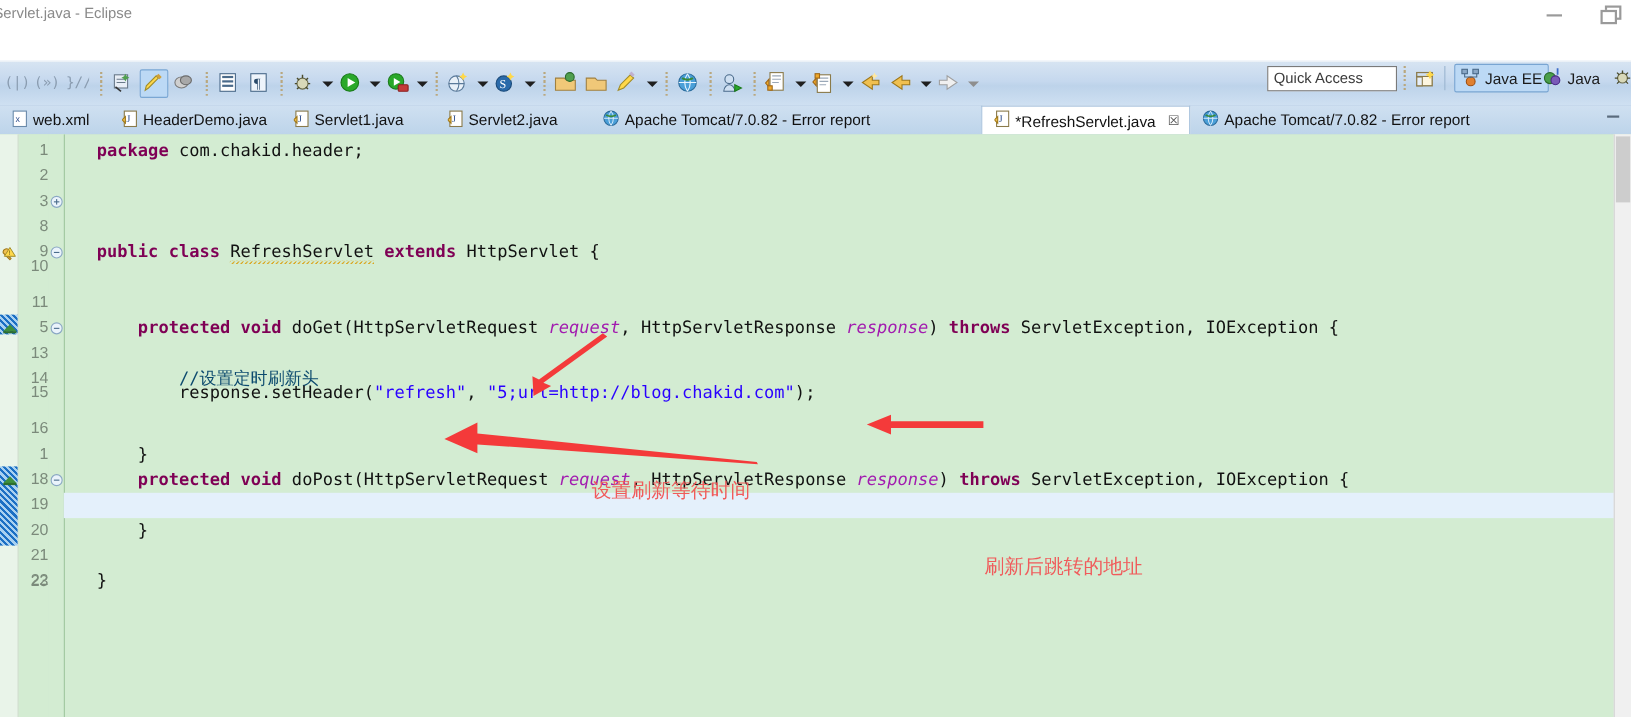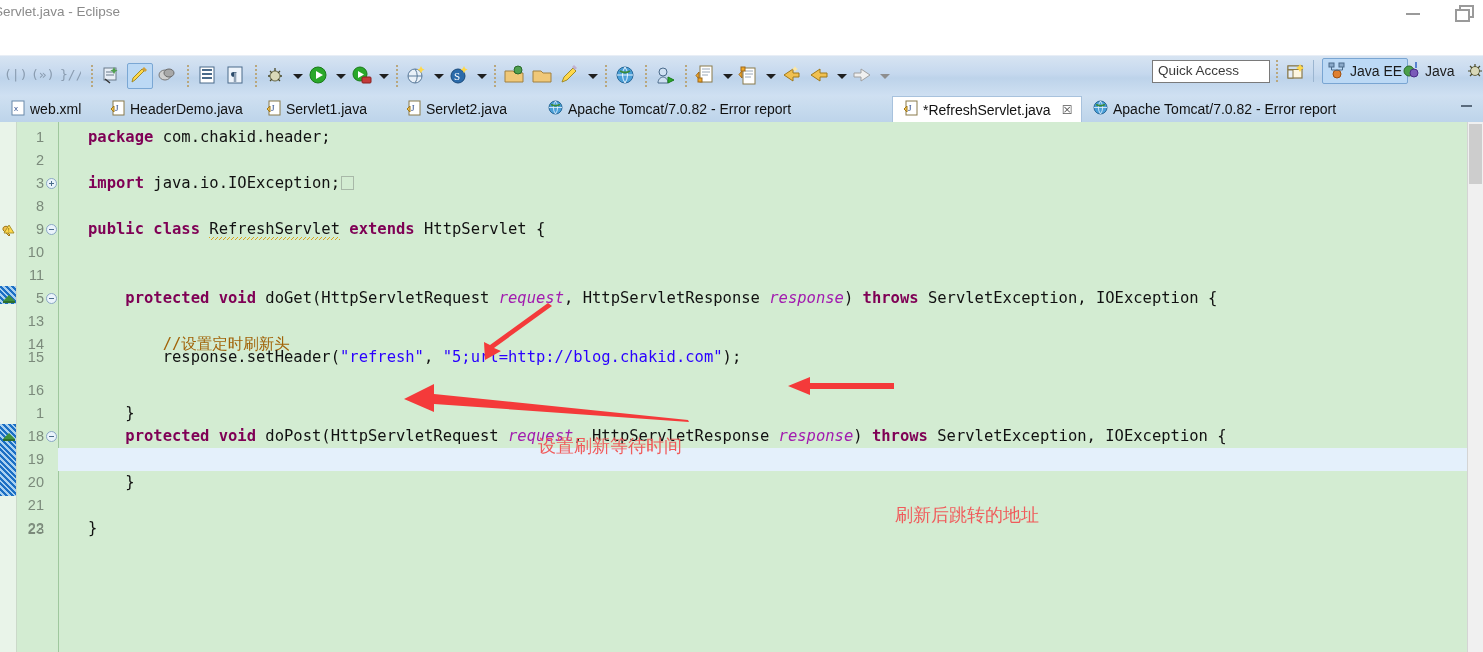--- a/index.html
+++ b/index.html
@@ -93,21 +93,21 @@
   .code{position:absolute;left:60px;white-space:pre;color:#111;margin-left:28px;}
   .curline{position:absolute;left:58px;width:1425px;height:23px;background:#e4f0fb;}
 
   .fold{position:absolute;left:46px;width:11px;height:11px;top:6px;
     border:1px solid #8aa7c4;border-radius:50%;background:#eaf3fb;box-sizing:border-box;}
   .fold i{position:absolute;left:2px;top:4px;width:5px;height:1px;background:#4a6c8c;display:block;}
   .fold i.v{left:4px;top:2px;width:1px;height:5px;}
 
   .kw{color:#7f0055;font-weight:bold;}
   .str{color:#2a00ff;}
-  .cmt{color:#a16207;}
+  .cmt{color:#0c4a6e;}
   .par{color:#a21caf;font-style:italic;}
   .squig{
     background-image:repeating-linear-gradient(135deg,#d9a41a 0 1px,transparent 1px 3px);
     background-position:0 100%;background-size:4px 3px;background-repeat:repeat-x;
     padding-bottom:2px;
   }
   .importbox{display:inline-block;width:11px;height:12px;border:1px solid #a8b8a8;vertical-align:-2px;margin-left:1px;}
 
   
   .gm{position:absolute;left:1px;width:15px;height:15px;}
@@ -421,21 +421,20 @@
         <div class="ln" style="top: 4px;">
           <span class="lnum">1</span>
           <span class="code"><span class="kw">package</span> com.chakid.header;</span>
         </div>
         <div class="ln" style="top: 27px;">
           <span class="lnum">2</span>
           <span class="code"></span>
         </div>
         <div class="ln" style="top: 50px;">
           <span class="lnum">3</span>
-          <span class="code"><span class="kw">import</span> java.io.IOException;<span class="importbox"></span></span>
         </div>
         <div class="fold" style="top: 56px;">
           <i></i>
           <i class="v"></i>
         </div>
         <div class="ln" style="top: 73px;">
           <span class="lnum">8</span>
           <span class="code"></span>
         </div>
         <div class="ln" style="top: 96px;">
@@ -443,21 +442,21 @@
           <span class="code"><span class="kw">public</span> <span class="kw">class</span> <span class="squig">RefreshServlet</span> <span class="kw">extends</span> HttpServlet {</span>
         </div>
         <div class="fold" style="top: 102px;">
           <i></i>
         </div>
         <div class="gm" style="top: 99px;"><svg width="16" height="16">
             <path d="M2 9a3 3 0 114 2l3 3-1 1-3-3z" fill="#f0c050" stroke="#a07818" stroke-width="1"></path>
             <path d="M8 4l5 8H3z" fill="#ffd84a" stroke="#a08c2a" stroke-width=".9"></path>
             <text x="7" y="11" font-size="6" fill="#5a4a00" font-family="sans-serif">!</text>
           </svg></div>
-        <div class="ln" style="top: 119px;">
+        <div class="ln" style="top: 109px;">
           <span class="lnum">10</span>
           <span class="code"></span>
         </div>
         <div class="ln" style="top: 142px;">
           <span class="lnum">11</span>
           <span class="code"></span>
         </div>
         <div class="ln" style="top: 165px;">
           <span class="lnum">5</span>
           <span class="code">    <span class="kw">protected</span> <span class="kw">void</span> doGet(HttpServletRequest <span class="par">request</span>, HttpServletResponse <span class="par">response</span>) <span class="kw">throws</span> ServletException, IOException {</span>

